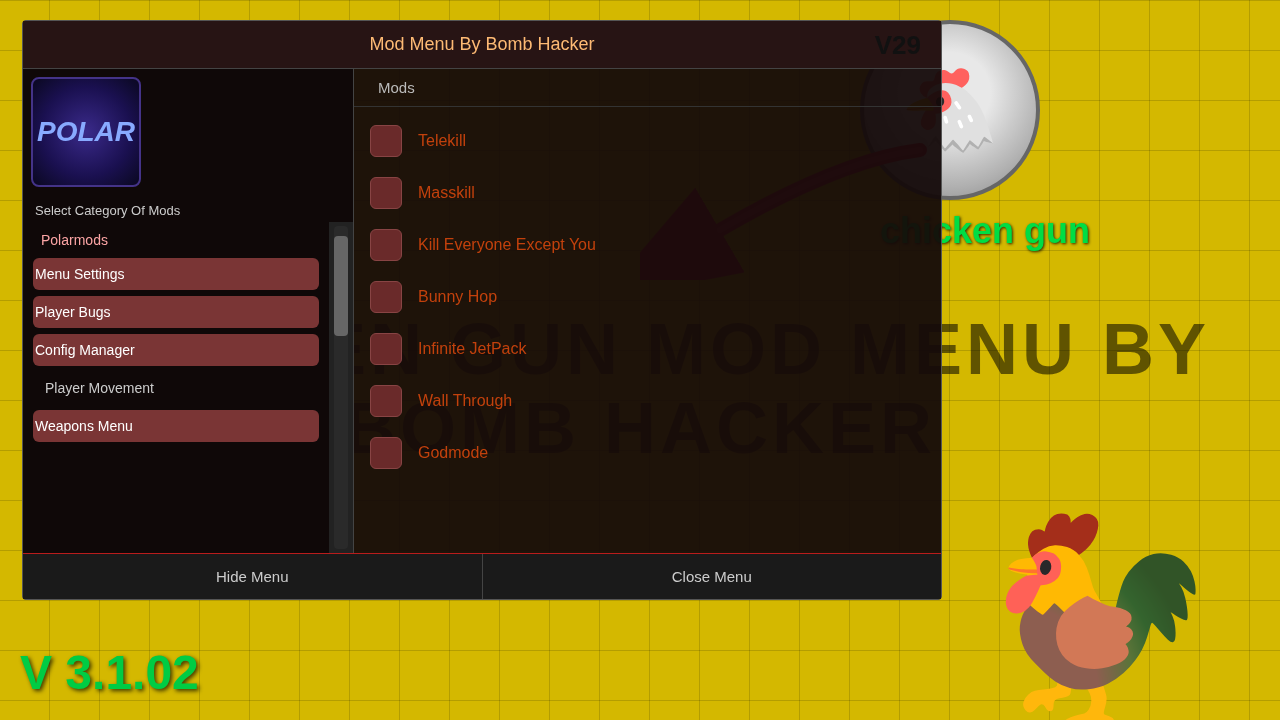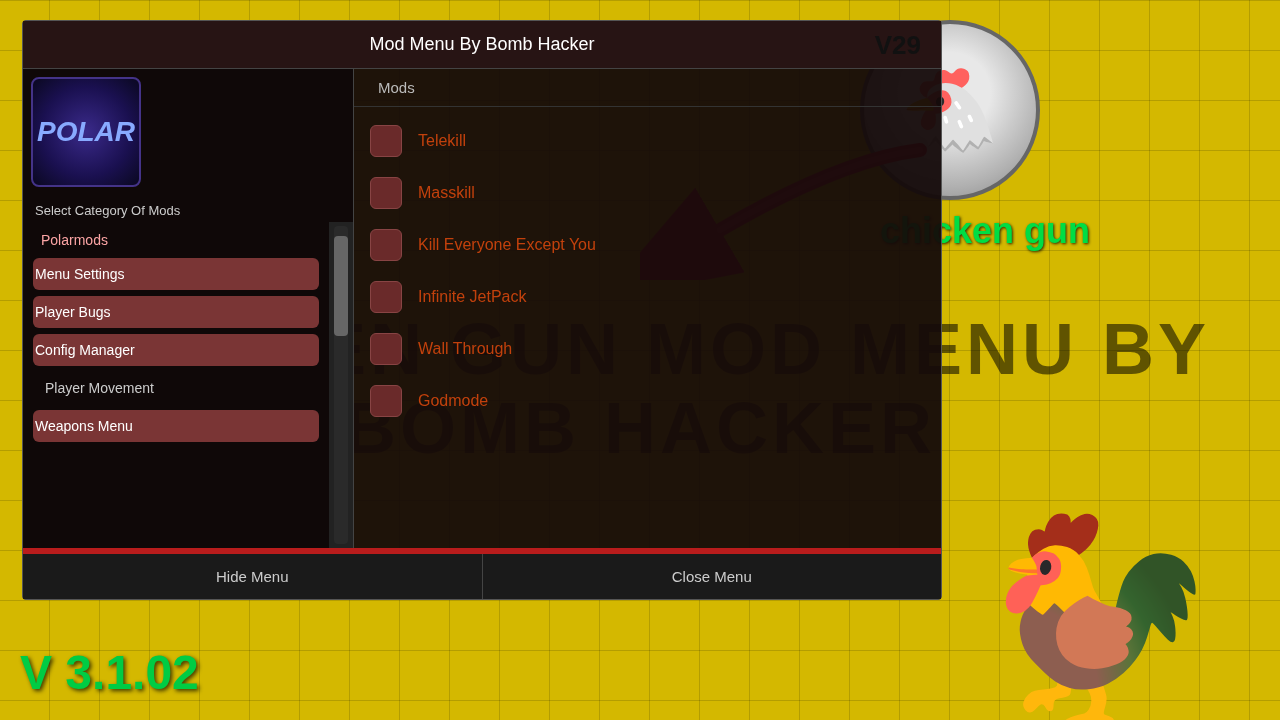--- a/index.html
+++ b/index.html
@@ -130,21 +130,21 @@
       padding: 8px 16px;
       display: flex;
       align-items: center;
       justify-content: center;
       border-bottom: 1px solid #444;
       min-height: 48px;
       position: relative;
     }
 
     .modal-title {
-      color: #ffffff;
+      color: #fdba74;
       font-size: 18px;
       font-weight: normal;
     }
 
     .modal-version {
       position: absolute;
       right: 20px;
       top: 50%;
       transform: translateY(-50%);
       font-size: 26px;
@@ -261,21 +261,21 @@
     }
 
     .mod-label {
       color: #c2410c;
       font-size: 16px;
     }
 
     
     .modal-footer {
       display: flex;
-      border-top: 6px solid #b91c1c;
+      border-top: 1px solid #b91c1c;
       background: rgba(15, 8, 8, 0.98);
     }
 
     .footer-btn {
       flex: 1;
       padding: 14px;
       background: #1a1a1a;
       color: #ccc;
       border: none;
       font-size: 15px;
@@ -394,20 +394,24 @@
         <div class="mod-item">
           <div class="mod-toggle"></div>
           <span class="mod-label">Masskill</span>
         </div>
 
         <div class="mod-item">
           <div class="mod-toggle"></div>
           <span class="mod-label">Kill Everyone Except You</span>
         </div>
 
+        <div class="mod-item">
+          <div class="mod-toggle"></div>
+          <span class="mod-label">Bunny Hop</span>
+        </div>
 
         <div class="mod-item">
           <div class="mod-toggle"></div>
           <span class="mod-label">Infinite JetPack</span>
         </div>
 
         <div class="mod-item">
           <div class="mod-toggle"></div>
           <span class="mod-label">Wall Through</span>
         </div>

